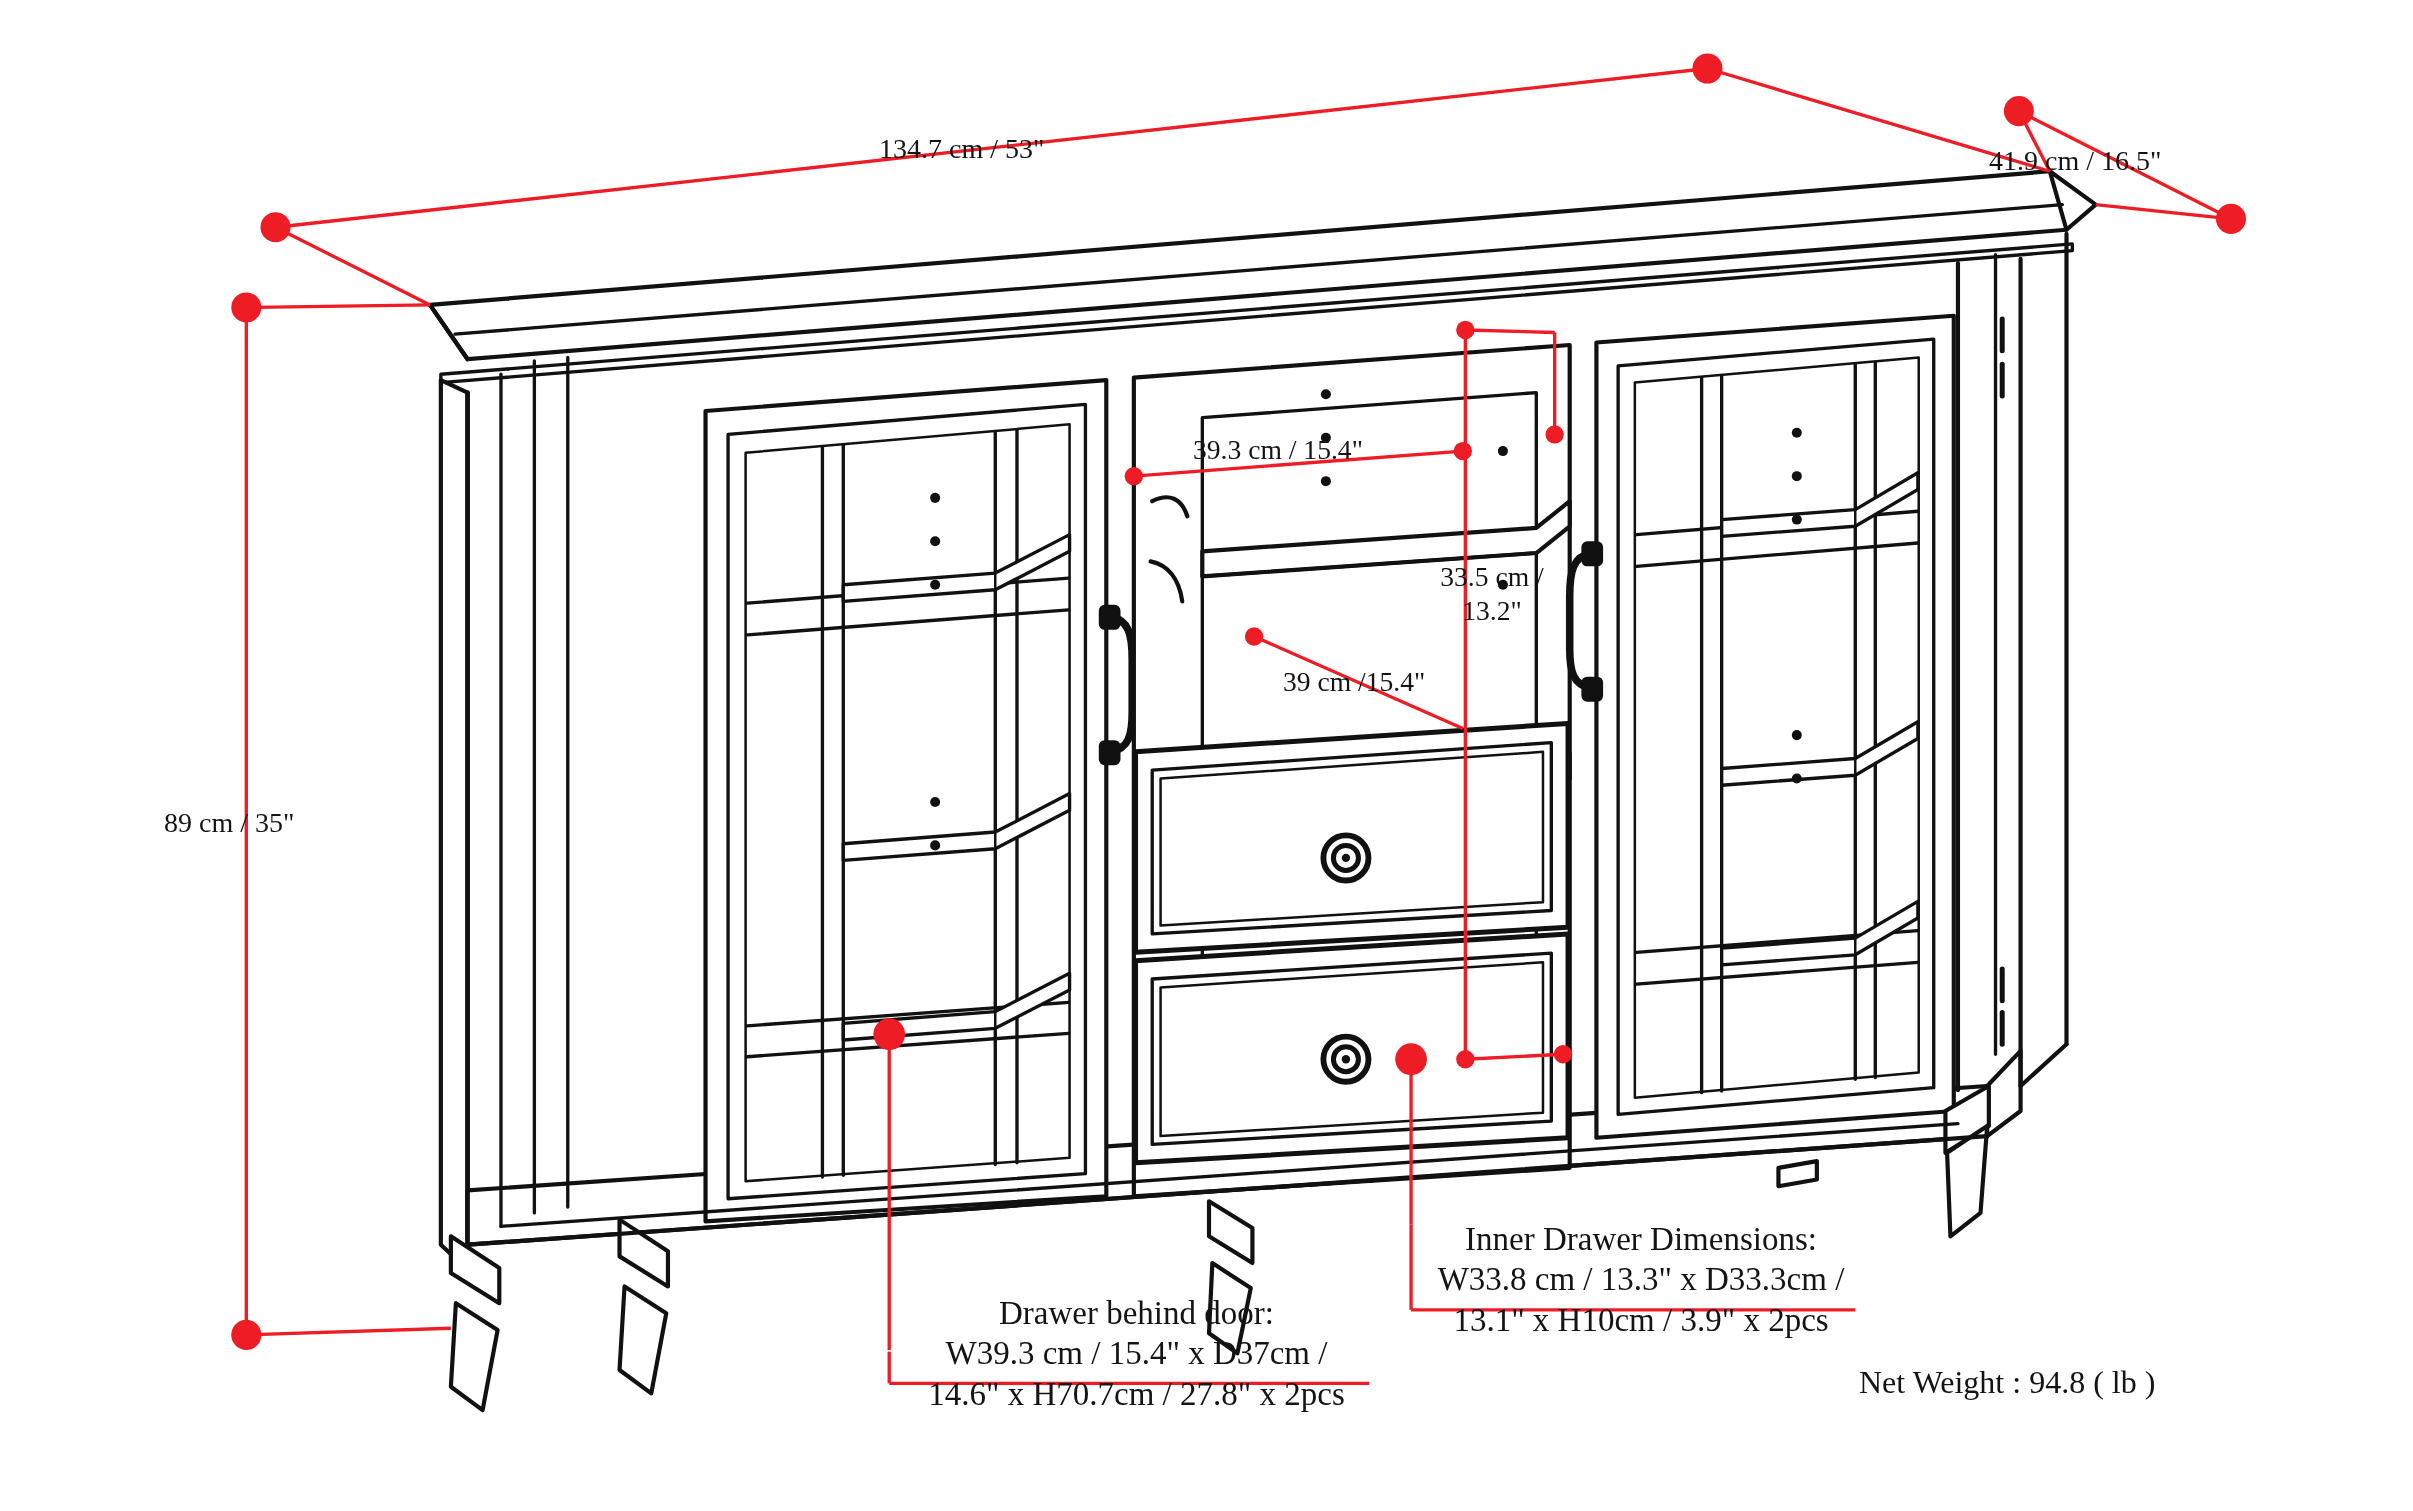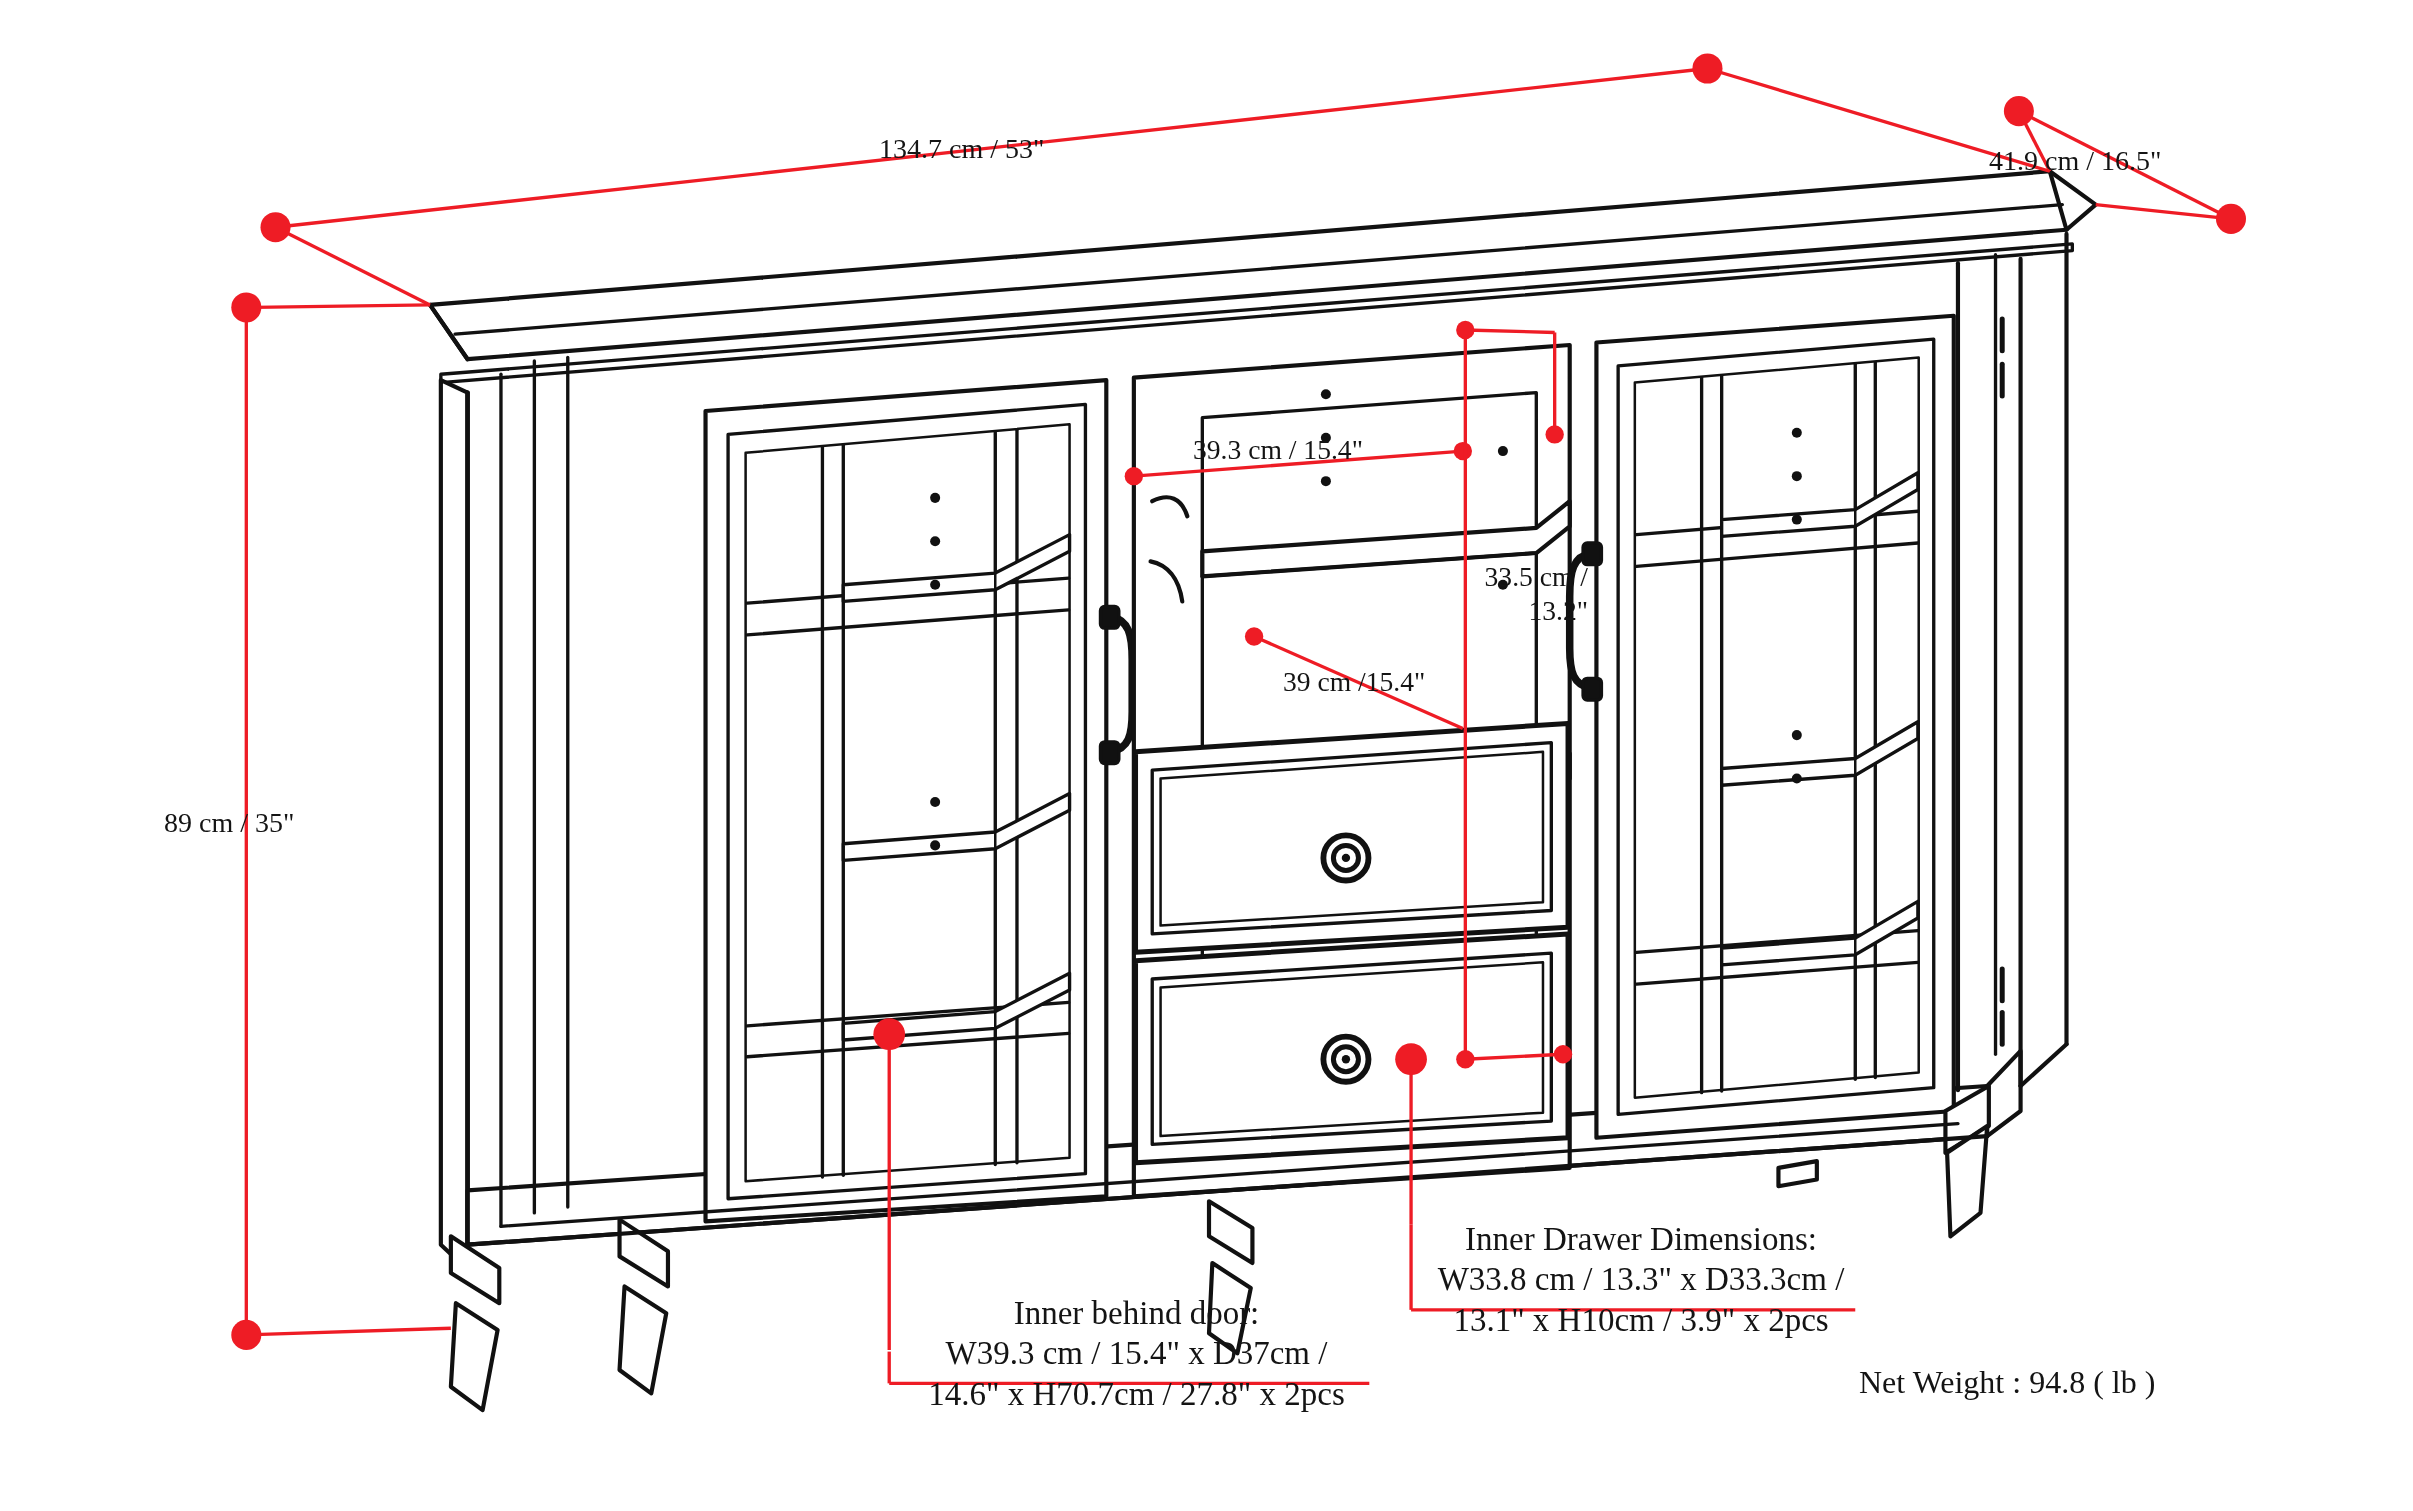--- a/index.html
+++ b/index.html
@@ -6,21 +6,21 @@
   body{width:2413px;height:1512px;overflow:hidden;
        font-family:"Liberation Serif","DejaVu Serif",serif;}
   #stage{position:relative;width:2413px;height:1512px;background:#fff;}
   svg.layer{position:absolute;left:0;top:0;width:2413px;height:1512px;}
   .lbl{position:absolute;color:#141414;font-family:"Liberation Serif","DejaVu Serif",serif;
        white-space:nowrap;line-height:1.22;}
   .dim{font-size:28px;}
   .dim-sm{font-size:27.6px;}
   .blk{font-size:33px;text-align:center;}
   .wt{font-size:32px;margin-left:12px;}
-  .ctr{text-align:right;}
+  .ctr{text-align:center;}
 </style>
 </head>
 <body>
 
 <div id="stage">
 
   <svg class="layer" viewBox="0 0 2890 1810" preserveAspectRatio="none">
     <g fill="none" stroke="#111" stroke-width="5" stroke-linejoin="round" stroke-linecap="round">
 
       <g>
@@ -277,21 +277,21 @@
   <div class="lbl dim-sm" style="left:1193px;top:433px;">39.3 cm / 15.4"</div>
 
   <div class="lbl dim-sm ctr" style="left:1396px;top:560px;width:192px;">
     <div>33.5 cm /</div>
     <div>13.2"</div>
   </div>
 
   <div class="lbl dim-sm" style="left:1283px;top:665px;">39 cm /15.4"</div>
 
   <div class="lbl blk" style="left:890px;top:1293px;width:493px;">
-    <div>Inner behind door:</div>
+    <div>Drawer behind door:</div>
     <div>W39.3 cm / 15.4" x D37cm /</div>
     <div>14.6" x H70.7cm / 27.8" x 2pcs</div>
   </div>
 
   <div class="lbl blk" style="left:1413px;top:1219px;width:456px;">
     <div>Inner Drawer Dimensions:</div>
     <div>W33.8 cm / 13.3" x D33.3cm /</div>
     <div>13.1" x H10cm / 3.9" x 2pcs</div>
   </div>
 

